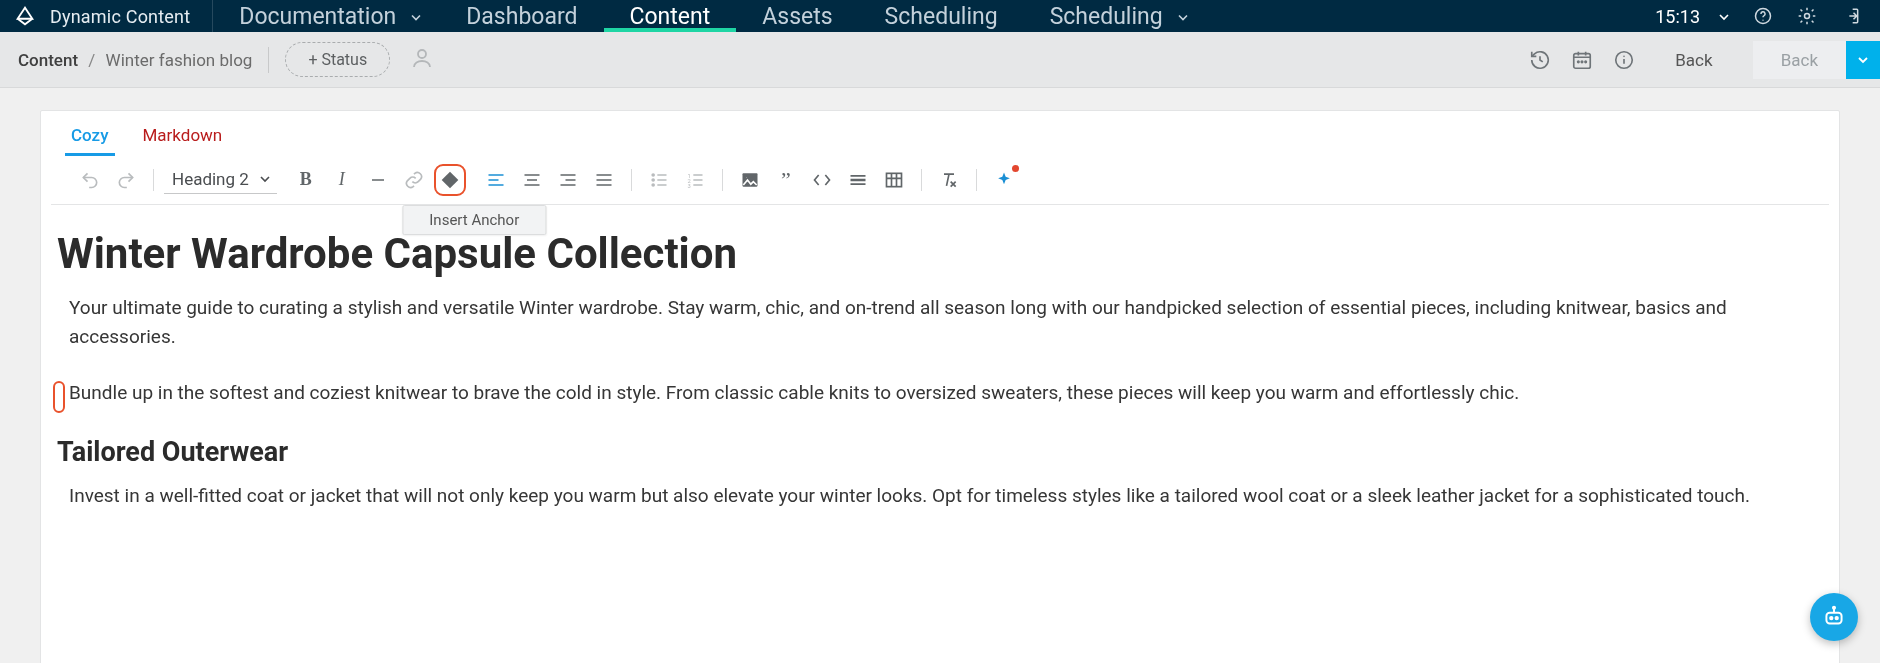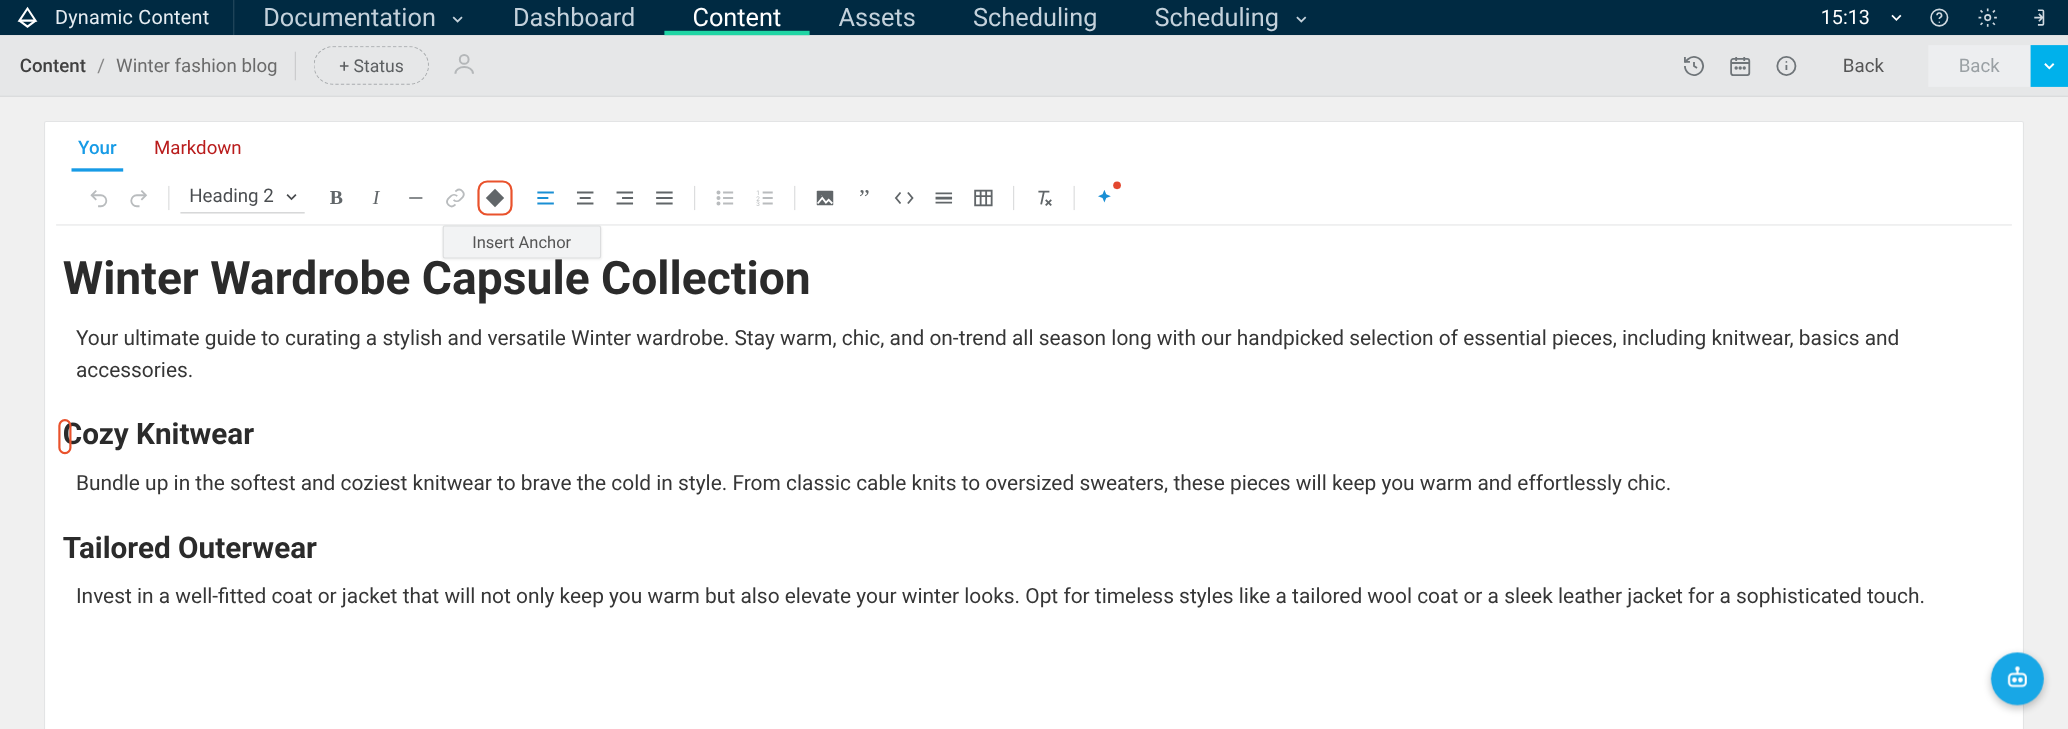--- a/index.html
+++ b/index.html
@@ -206,21 +206,21 @@
             <path d="M2 4 L6 8 L10 4" fill="none" stroke="#fff" stroke-width="1.8"></path>
           </svg>
       </div>
     </div>
   </div>
 </div>
 
 <div class="page">
   <div class="card">
     <div class="tabs">
-      <div class="tab active">Your</div>
+      <div class="tab active">Cozy</div>
       <div class="tab">Markdown</div>
     </div>
 
     <div class="toolbar">
       <div class="tgroup">
         <span class="tbtn disabled">
           <svg width="20" height="20" viewBox="0 0 24 24" fill="none" stroke="currentColor" stroke-width="2">
               <path d="M9 14 4 9l5-5"></path>
               <path d="M4 9h10a6 6 0 1 1 0 12h-3"></path>
             </svg>
@@ -364,21 +364,20 @@
         </span>
       </div>
     </div>
 
     <div class="editor-wrap">
       <div class="editor">
         <h1>Winter Wardrobe Capsule Collection</h1>
         <p>Your ultimate guide to curating a stylish and versatile Winter wardrobe. Stay warm, chic, and on-trend all season long with our handpicked selection of essential pieces, including knitwear, basics and accessories.</p>
         <h2>
           <span class="cursor-mark"></span>
-          <span>Cozy Knitwear</span>
         </h2>
         <p>Bundle up in the softest and coziest knitwear to brave the cold in style. From classic cable knits to oversized sweaters, these pieces will keep you warm and effortlessly chic.</p>
         <h2>Tailored Outerwear</h2>
         <p>Invest in a well-fitted coat or jacket that will not only keep you warm but also elevate your winter looks. Opt for timeless styles like a tailored wool coat or a sleek leather jacket for a sophisticated touch.</p>
       </div>
     </div>
   </div>
 </div>
 
 <div class="assistant">

